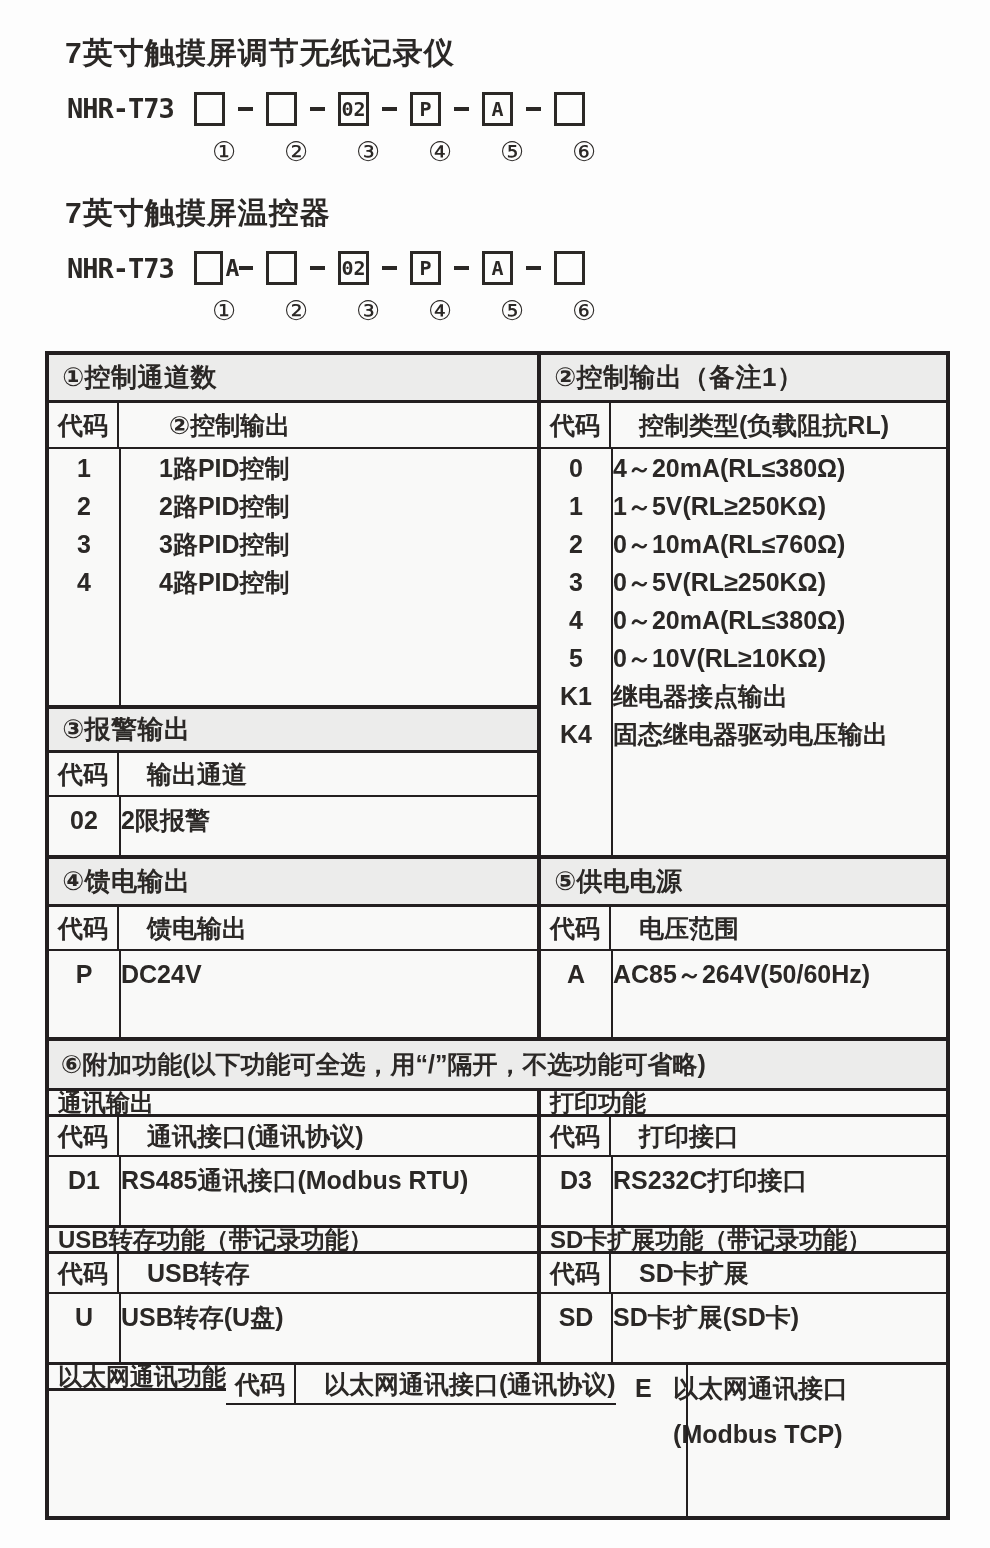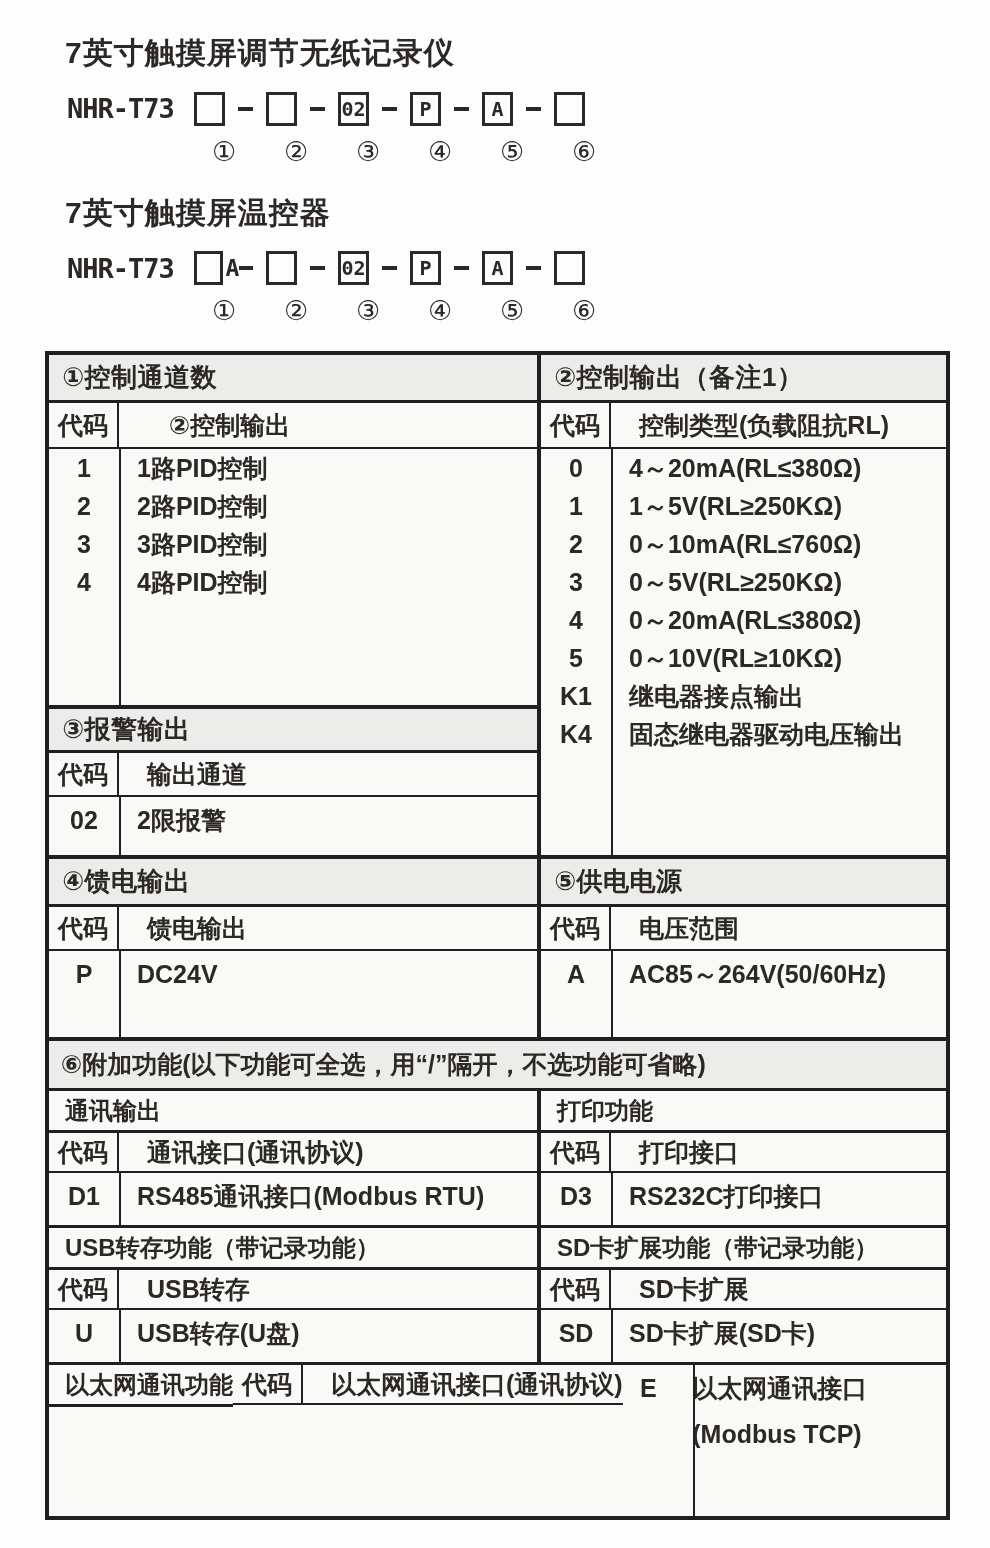--- a/index.html
+++ b/index.html
@@ -60,30 +60,30 @@
     font-size:25px; font-weight:700;
   }
   .desc-c { flex:1; display:flex; align-items:center; padding-left:16px; font-size:25px; font-weight:700; }
   .pl-lg { padding-left:38px; }
 
   .tbody { position:relative; flex:1; }
   .tbody.fixed58 { flex:0 0 58px; }
   .vline { position:absolute; left:70px; top:0; bottom:0; width:2px; background:#231f20; }
   .trow { display:flex; }
   .trow .tcode { width:70px; text-align:center; font-size:25px; font-weight:600; }
-  .trow .tdesc { margin-left:2px; padding-left:16px; font-size:25px; font-weight:600; }
+  .trow .tdesc { margin-left:2px; font-size:25px; font-weight:600; }
   .r38 .tcode, .r38 .tdesc { line-height:38px; height:38px; }
   .r44 .tcode, .r44 .tdesc { line-height:46px; height:46px; }
 
   .sec-h6 { height:50px; background:#ececeb; border-bottom:3px solid #231f20;
     display:flex; align-items:center; padding-left:12px; font-size:25px; font-weight:700; }
   .subband { height:137px; border-bottom:3px solid #231f20; display:flex; }
   .subcol { display:flex; flex-direction:column; }
-  .subtitle { height:42px; border-bottom:3px solid #231f20; display:flex; align-items:center;
-    padding-left:16px; font-size:24px; font-weight:700; }
+  .subtitle { height:26px; border-bottom:3px solid #231f20; display:flex; align-items:center;
+    padding-left:9px; font-size:24px; font-weight:700; }
   .subC { flex:1; display:flex; flex-direction:row; }
 </style>
 </head>
 <body>
 
 <div class="page">
 
   <div class="title">7英寸触摸屏调节无纸记录仪</div>
 
   <div class="model-line">

